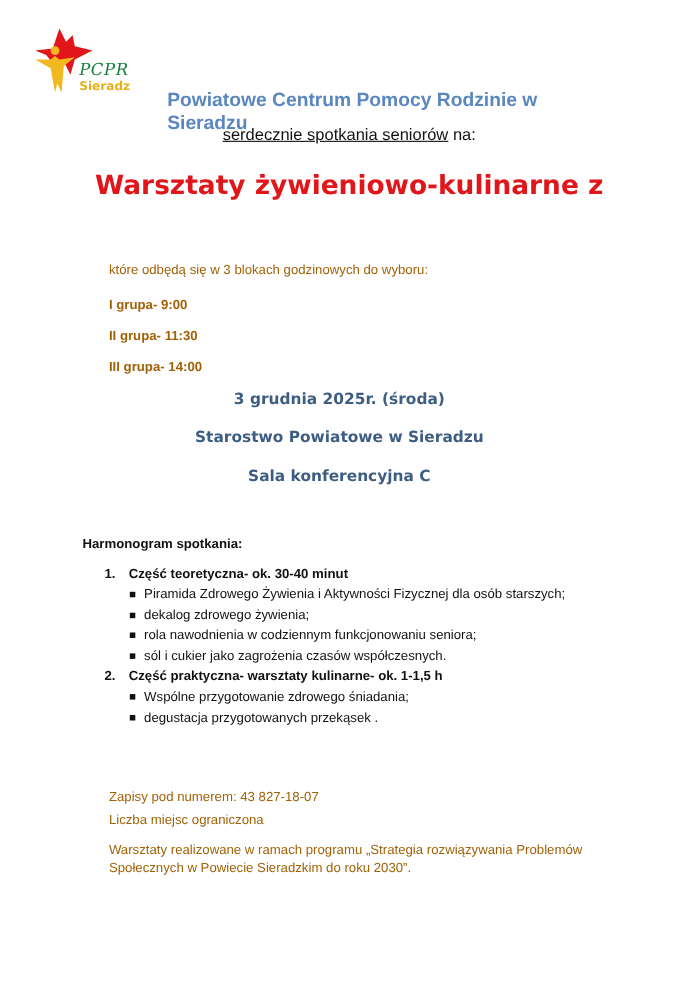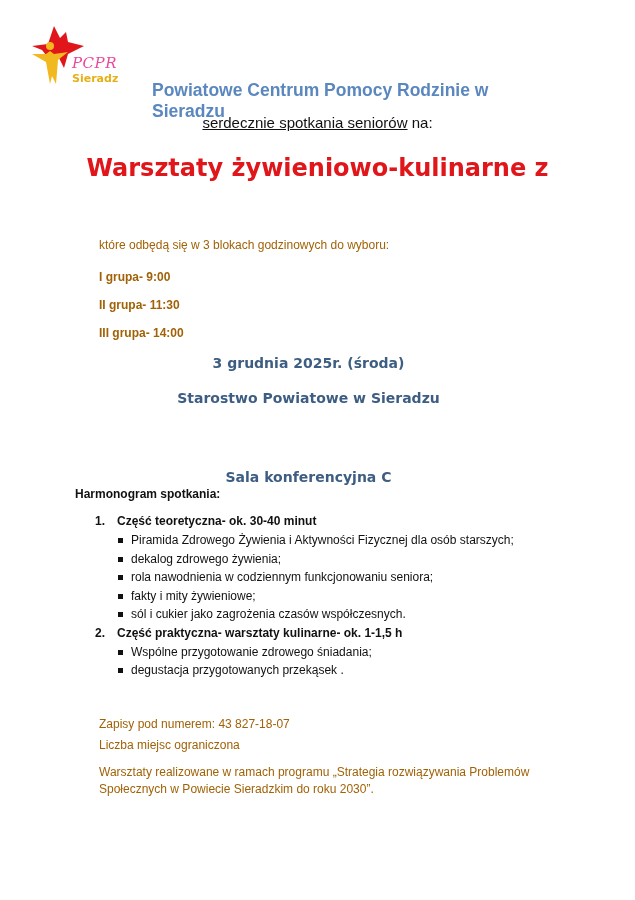--- a/index.html
+++ b/index.html
@@ -6,21 +6,21 @@
     body {
       width: 635px; height: 900px; position: relative; overflow: hidden;
       font-family: "Liberation Sans", "DejaVu Sans", sans-serif;
       color: #111111;
     }
     .logo { position: absolute; left: 28px; top: 24px; width: 100px; height: 70px; }
     .logo svg { position: absolute; left: 0; top: 0; }
     .logo-text {
       position: absolute; left: 44px; top: 30px;
       font-family: "DejaVu Serif", serif; font-style: italic;
-      font-size: 15px; color: #ec4899; letter-spacing: 0.5px;
+      font-size: 15px; color: #15803d; letter-spacing: 0.5px;
     }
     .logo-sub {
       position: absolute; left: 44px; top: 48px;
       font-family: "DejaVu Sans", sans-serif; font-weight: bold;
       font-size: 11px; color: #e6b018;
     }
     .org-name {
       position: absolute; left: 152px; top: 80px; width: 400px;
       font-family: Liberation Sans, sans-serif; font-weight: bold;
       font-size: 17.5px; color: #5b87bf;
@@ -77,32 +77,31 @@
   <div>Warsztaty żywieniowo-kulinarne z</div>
 </div>
 
 <div class="small" style="top:238px;">które odbędą się w 3 blokach godzinowych do wyboru:</div>
 <div class="small bold" style="top:270px;">I grupa- 9:00</div>
 <div class="small bold" style="top:298px;">II grupa- 11:30</div>
 <div class="small bold" style="top:326px;">III grupa- 14:00</div>
 
 <div class="center-blue" style="top:355px;">3 grudnia 2025r. (środa)</div>
 <div class="center-blue" style="top:390px;">Starostwo Powiatowe w Sieradzu</div>
-<div class="center-blue" style="top:425px;margin-top:44px;">Sala konferencyjna C</div>
+<div class="center-blue" style="top:425px;">Sala konferencyjna C</div>
 
 <div class="schedule-title">Harmonogram spotkania:</div>
 
 <div class="plan">
   <div class="part">
     <span class="num">1.</span><span>Część teoretyczna- ok. 30-40 minut</span>
   </div>
   <div class="bullet"><span class="sq"></span><span class="txt">Piramida Zdrowego Żywienia i Aktywności Fizycznej dla osób starszych;</span></div>
   <div class="bullet"><span class="sq"></span><span class="txt">dekalog zdrowego żywienia;</span></div>
   <div class="bullet"><span class="sq"></span><span class="txt">rola nawodnienia w codziennym funkcjonowaniu seniora;</span></div>
-  <div class="bullet"><span class="sq"></span><span class="txt">fakty i mity żywieniowe;</span></div>
   <div class="bullet"><span class="sq"></span><span class="txt">sól i cukier jako zagrożenia czasów współczesnych.</span></div>
   <div class="part">
     <span class="num">2.</span><span>Część praktyczna- warsztaty kulinarne- ok. 1-1,5 h</span>
   </div>
   <div class="bullet"><span class="sq"></span><span class="txt">Wspólne przygotowanie zdrowego śniadania;</span></div>
   <div class="bullet"><span class="sq"></span><span class="txt">degustacja przygotowanych przekąsek .</span></div>
 </div>
 
 <div class="small" style="top:707px;margin-top:10px;">Zapisy pod numerem: 43 827-18-07</div>
 <div class="small" style="top:738px;">Liczba miejsc ograniczona</div>

